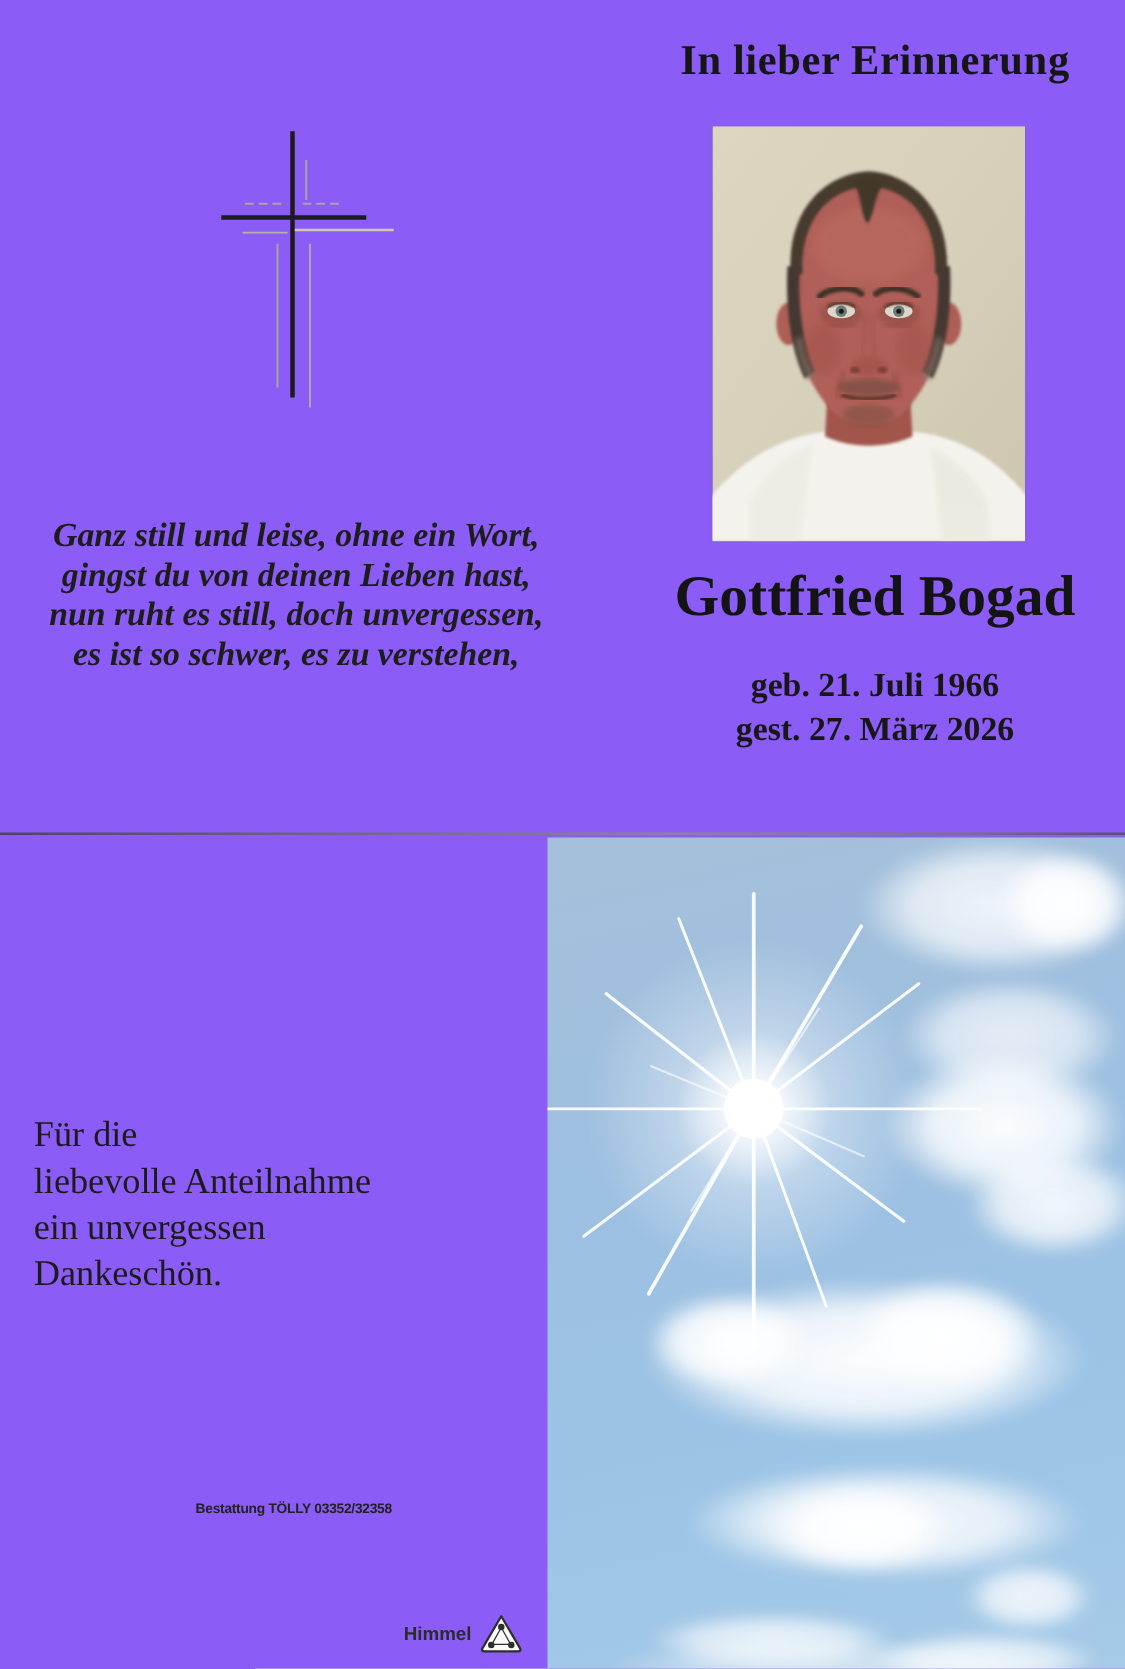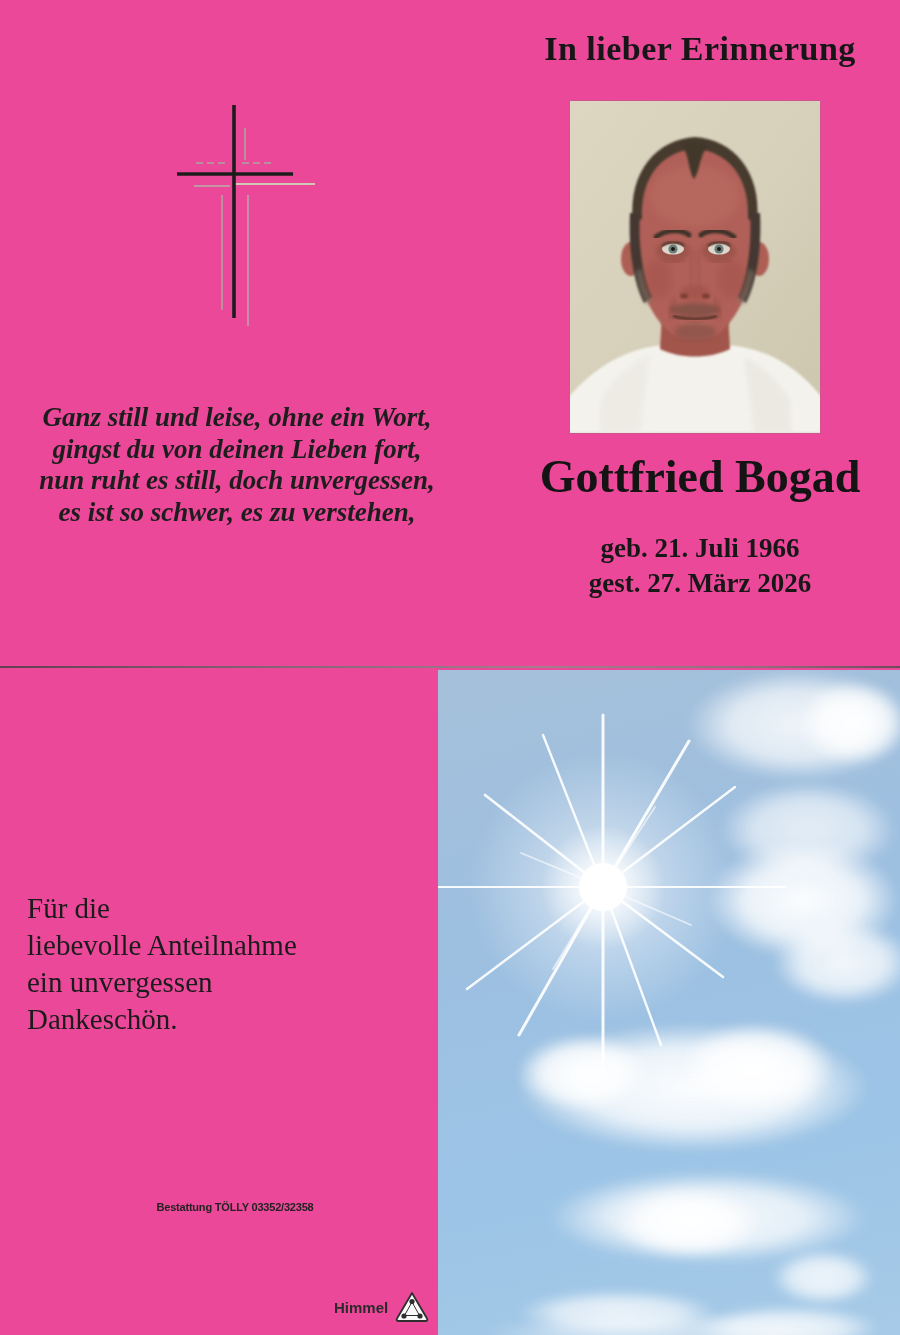--- a/index.html
+++ b/index.html
@@ -1,44 +1,44 @@
 <!DOCTYPE html>
 <html><head>
 <meta charset="utf-8">
 <style>
   html,body{margin:0;padding:0;}
   body{background:#eef0f2;font-family:"Liberation Serif",serif;}
-  .page{position:relative;width:900px;height:1335px;background:#ec4899;overflow:hidden;color:#1a1a1a;}
+  .page{position:relative;width:900px;height:1335px;background:#8b5cf6;overflow:hidden;color:#1a1a1a;}
 
   
   .heading{position:absolute;left:495px;top:30px;width:410px;margin:0;
     font-size:34px;font-weight:700;text-align:center;letter-spacing:.5px;color:#161616;}
   .cross{position:absolute;left:130px;top:80px;}
-  .poem{position:absolute;left:25px;top:402px;width:424px;text-align:center;
+  .poem{position:absolute;left:25px;top:413px;width:424px;text-align:center;
     font-style:italic;font-weight:600;font-size:27px;line-height:31.5px;color:#1d1d1d;}
   .photo-frame{position:absolute;left:570px;top:101px;width:250px;height:332px;
     box-shadow:0 0 0 1px rgba(120,120,120,.25);}
   .name{position:absolute;left:495px;top:450px;width:410px;margin:0;
     font-size:46px;font-weight:700;text-align:center;color:#141414;}
   .dates{position:absolute;left:495px;top:531px;width:410px;text-align:center;
     font-size:27px;font-weight:700;line-height:35px;color:#171717;}
 
   
   .fold-line{position:absolute;left:0;top:666px;width:900px;height:2px;
     background:linear-gradient(90deg,#3e3e3e 0%,#6a6a6a 30%,#8d8d8d 60%,#777 85%,#4c4c4c 100%);
     opacity:.8;}
 
   
   .thanks{position:absolute;left:27px;top:890px;width:420px;text-align:left;
     font-size:29px;line-height:37px;color:#1b1b1b;}
   .funeral{position:absolute;left:25px;top:1196px;width:420px;text-align:center;
     font-family:"Liberation Sans",sans-serif;font-weight:700;font-size:11px;
     line-height:22px;letter-spacing:-.2px;color:#222;}
   .printer{position:absolute;left:323px;top:1290px;display:flex;align-items:center;gap:6px;
-    font-family:"Liberation Sans",sans-serif;font-weight:600;font-size:15px;color:#2b2b2b;margin-left:11px;}
+    font-family:"Liberation Sans",sans-serif;font-weight:600;font-size:15px;color:#2b2b2b;}
 
   
   .sky{position:absolute;left:438px;top:670px;width:462px;height:665px;overflow:hidden;
     background:linear-gradient(168deg,#a5c0da 0%,#9dbfe0 35%,#9cc4e6 70%,#a6cae7 100%);}
   .cloud{position:absolute;border-radius:50%;
     background:radial-gradient(closest-side,rgba(255,255,255,.97) 0%,rgba(255,255,255,.78) 45%,rgba(255,255,255,0) 74%);
     filter:blur(5px);}
   .sun{position:absolute;left:-45px;top:7px;}
 </style>
 </head>
@@ -57,21 +57,21 @@
     <line x1="64" y1="106" x2="100" y2="106" stroke="#b5b1a8" stroke-width="1.4"></line>
     <line x1="92" y1="115" x2="92" y2="230" stroke="#aaa59c" stroke-width="1.6"></line>
     <line x1="118" y1="115" x2="118" y2="246" stroke="#b5b1a8" stroke-width="1.4"></line>
 
     <line x1="104" y1="25" x2="104" y2="238" stroke="#1c1c1c" stroke-width="3.6"></line>
     <line x1="47" y1="94" x2="163" y2="94" stroke="#1c1c1c" stroke-width="3.6"></line>
   </svg>
 
   <div class="poem">
     <div>Ganz still und leise, ohne ein Wort,</div>
-    <div>gingst du von deinen Lieben fort,</div>
+    <div>gingst du von deinen Lieben hast,</div>
     <div>nun ruht es still, doch unvergessen,</div>
     <div>es ist so schwer, es zu verstehen,</div>
   </div>
 
   <div class="photo-frame">
     <svg width="250" height="332" viewBox="0 0 250 332">
       <defs>
         <linearGradient id="pbg" x1="0" y1="0" x2="1" y2="1">
           <stop offset="0" stop-color="#ddd6c1"></stop>
           <stop offset=".55" stop-color="#d6cfb9"></stop>

